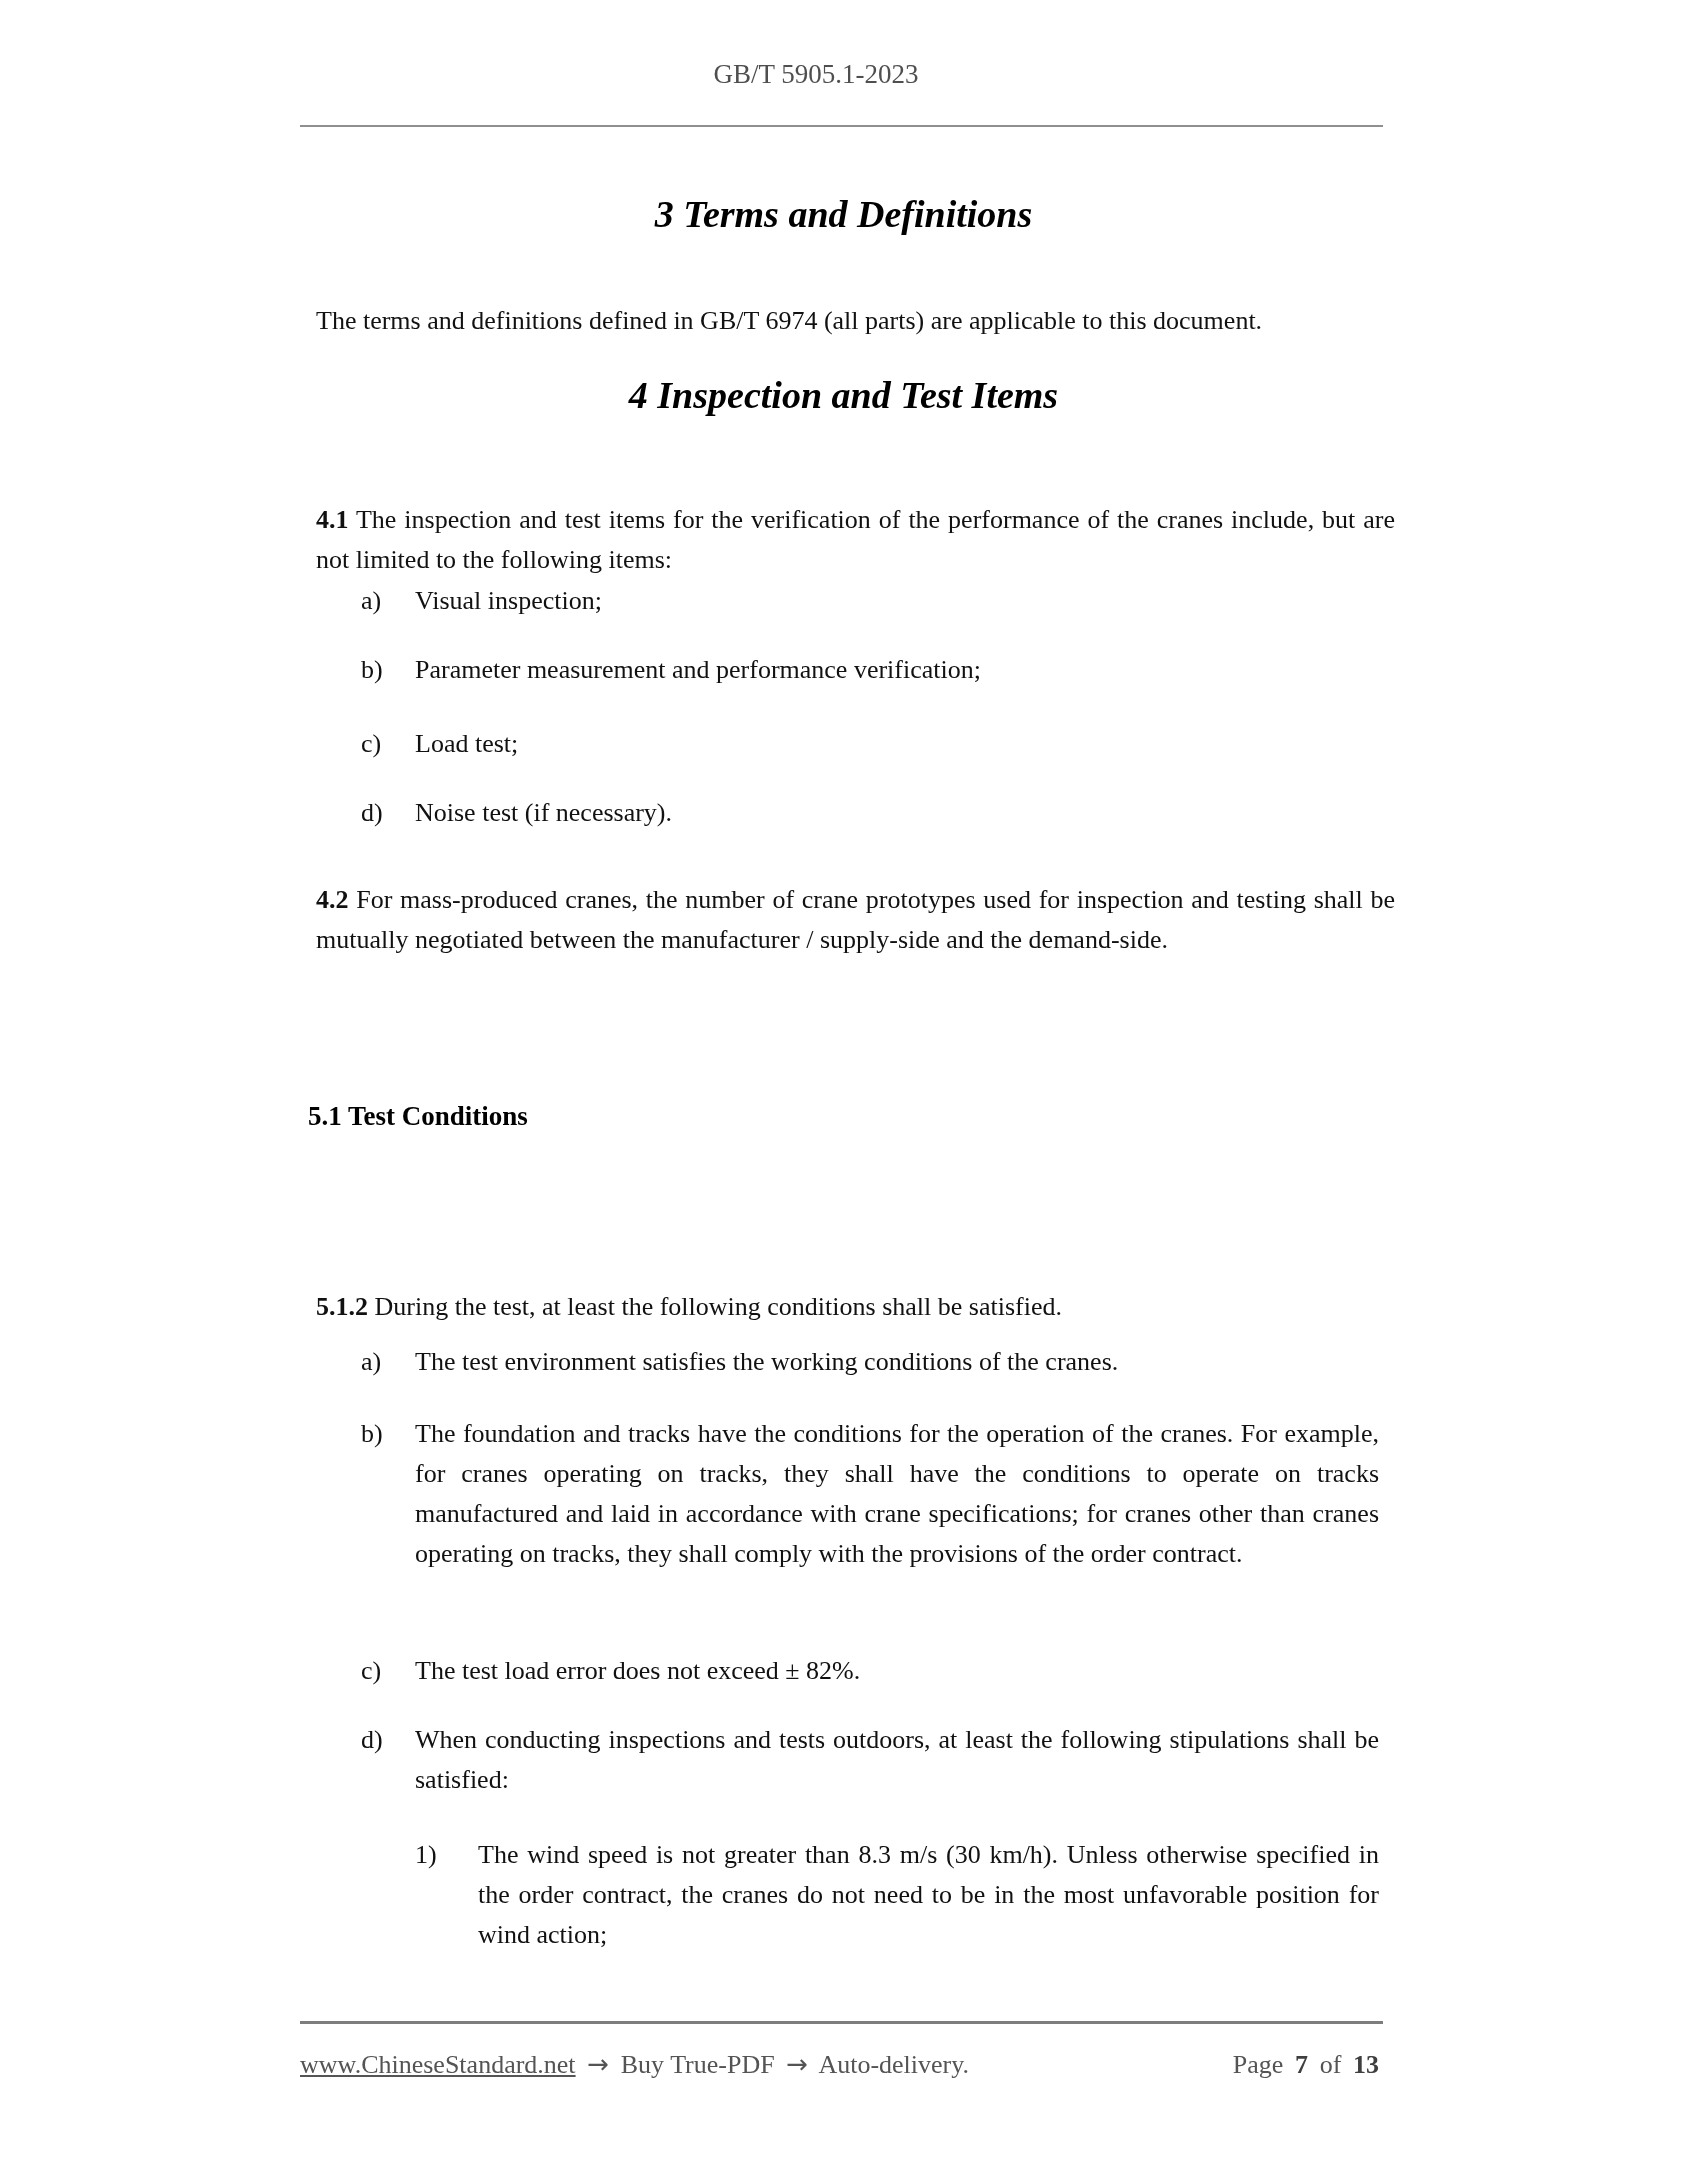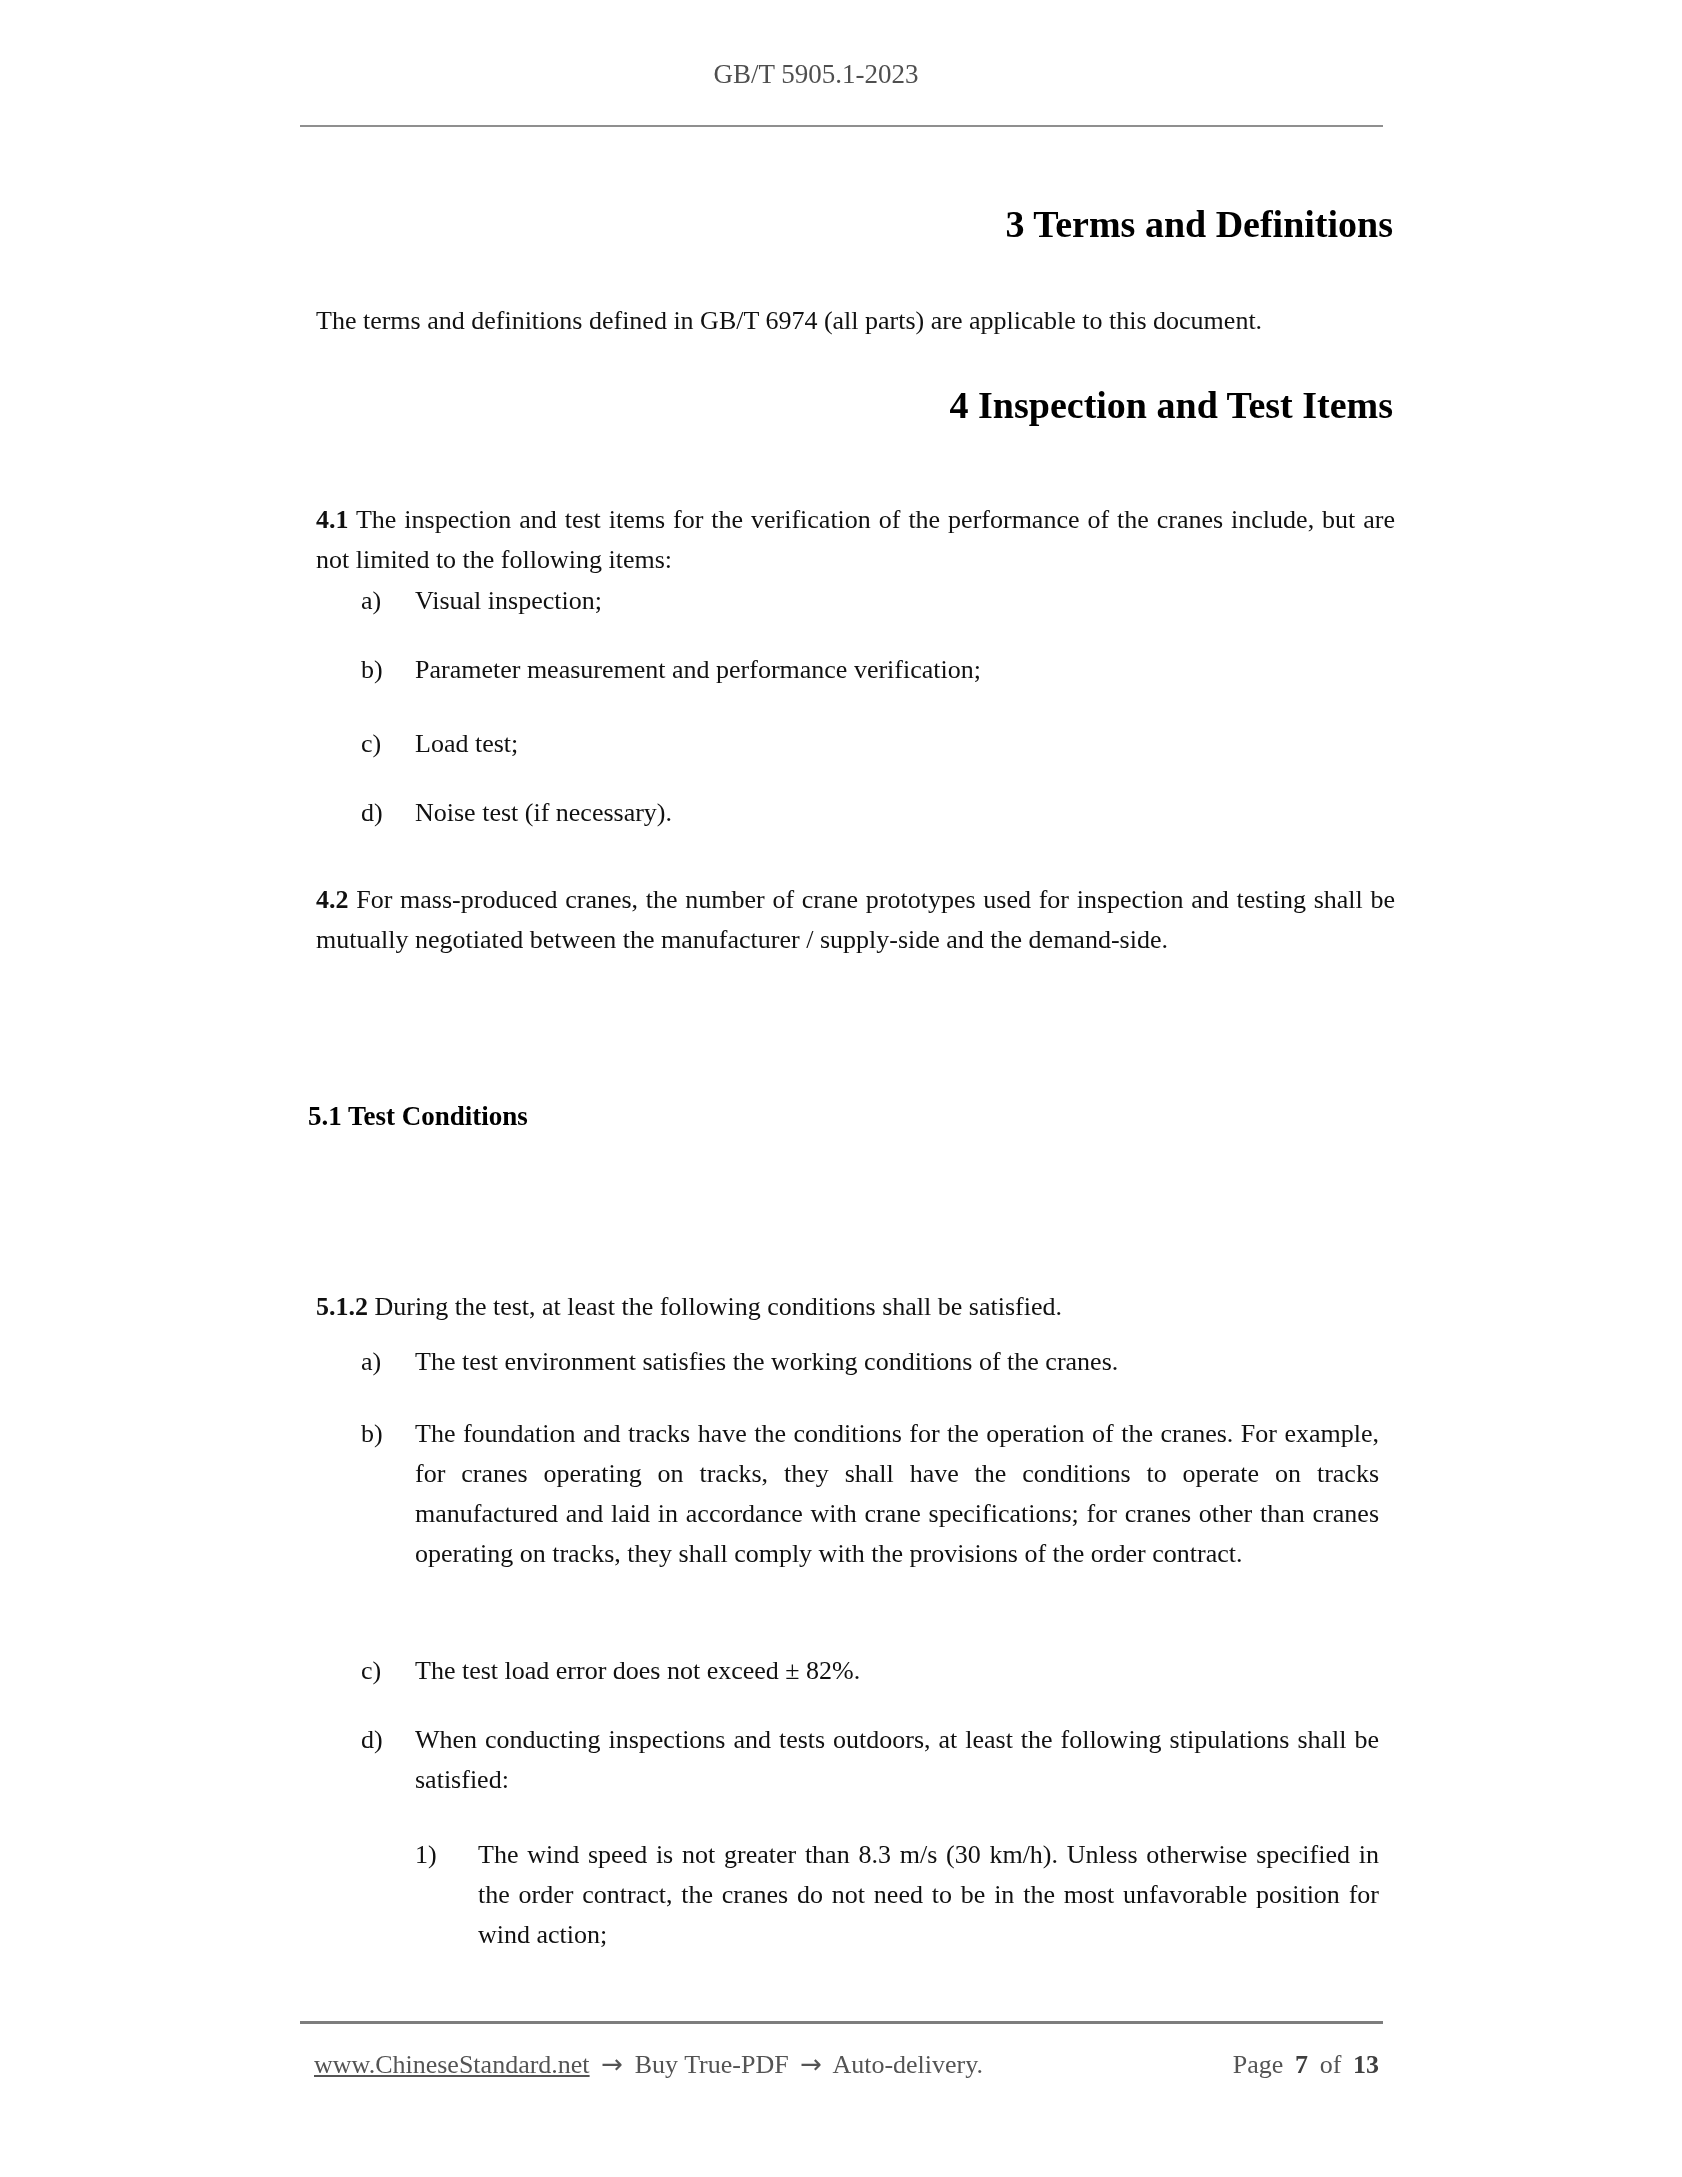--- a/index.html
+++ b/index.html
@@ -40,26 +40,27 @@
   .rule-footer {
     top: 2021px;
     border-top: 3.5px solid #7d7d7d;
   }
   .blk {
     position: absolute;
     left: 300px;
     width: 1079px;
   }
   h1.blk {
-    margin: 14px;
+    margin: 4px;
     font-size: 38px;
     line-height: 45px;
     font-weight: bold;
     color: #000000;
-    text-align: right;
+    text-align: center;
+    font-style: italic;
   }
   h2.blk {
     margin: 8px;
     font-size: 27px;
     line-height: 38px;
     font-weight: bold;
     color: #000000;
     text-align: left;
   }
   p.blk {
@@ -99,21 +100,20 @@
     top: 2046px;
     display: flex;
     justify-content: space-between;
     align-items: baseline;
     font-size: 26px;
     line-height: 36px;
     color: #545454;
   }
   .footer-left {
     white-space: nowrap;
-    margin-left: 14px;
   }
   .footer-link {
     color: #545454;
     text-decoration: underline;
     cursor: pointer;
   }
   .footer-arrow {
     font-family: "DejaVu Sans", sans-serif;
     padding: 0 5.2px;
   }

